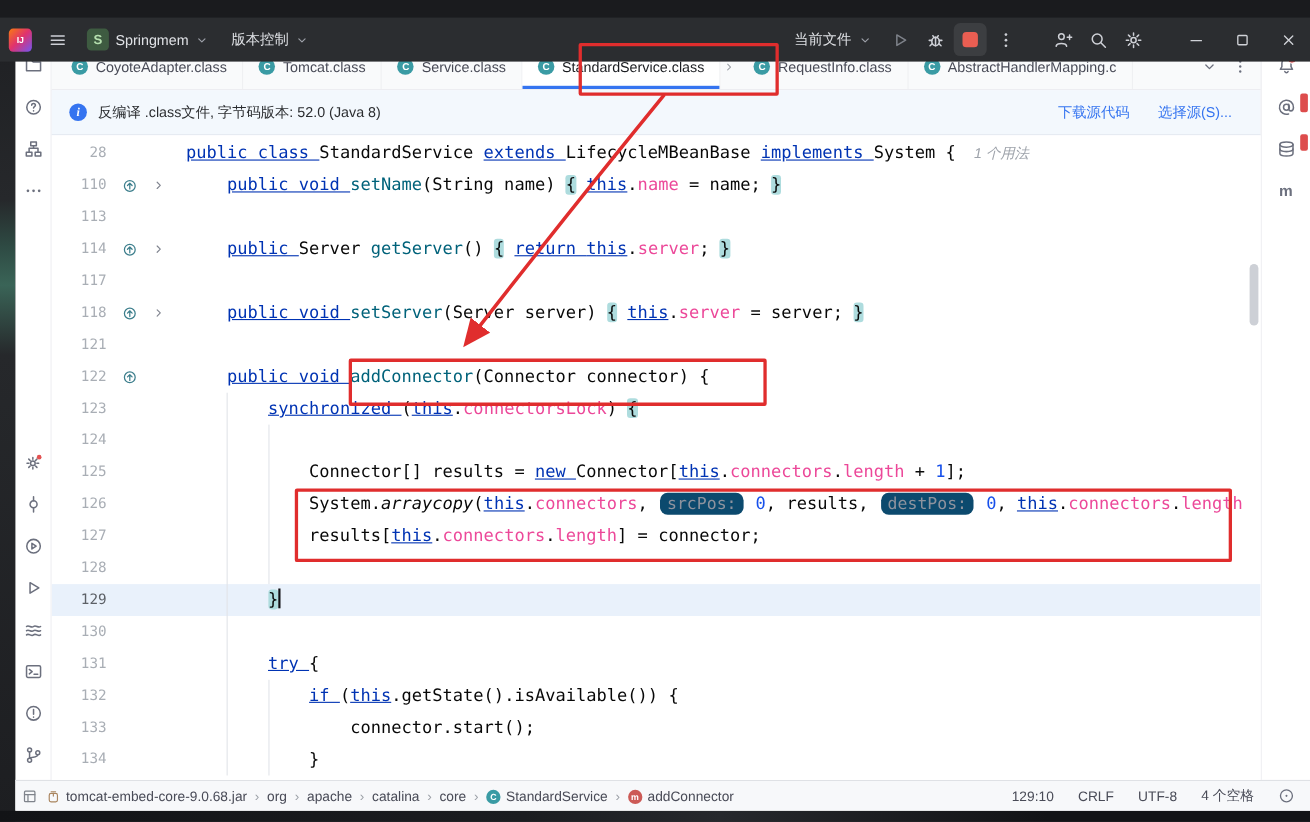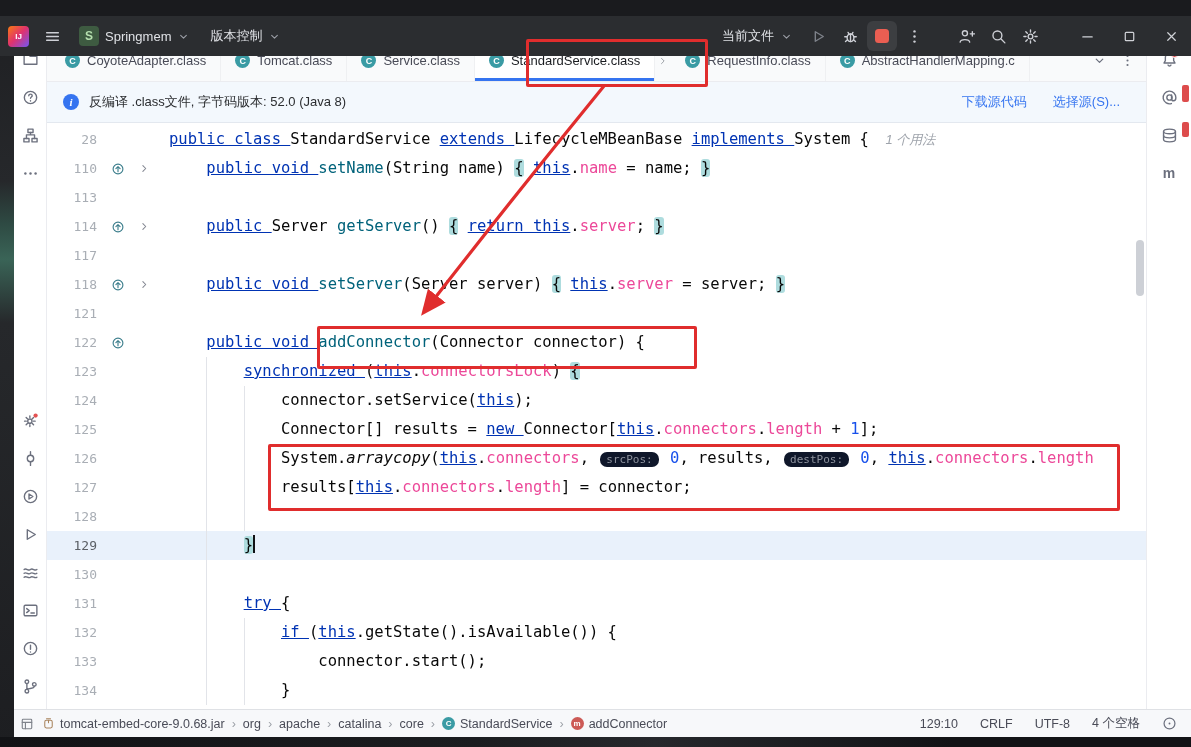--- a/index.html
+++ b/index.html
@@ -77,35 +77,35 @@
   .fold svg{width:13px;height:13px;}
   .code{padding-left:12px;font:15.5px/29px "DejaVu Sans Mono",monospace;white-space:pre;color:#080808;}
   .sg-d{color:#080808;}
   .sg-k{color:#0033B3;text-decoration:underline;}
   .sg-m{color:#00627A;}
   .sg-f{color:#ec4899;}
   .sg-n{color:#1750EB;}
   .sg-si{color:#080808;font-style:italic;}
   .sg-hb{background:#AEDCDE;border-radius:3px;color:#080808;}
   .sg-g{font:italic 13px "Liberation Sans",sans-serif;color:#9EA3AB;}
-  .sg-h{background:#0f172a;color:#8E939E;border-radius:7px;padding:1px 6px;margin:0 2px;font-size:11px;}
+  .sg-h{background:#0c4a6e;color:#8E939E;border-radius:7px;padding:1px 6px;margin:0 2px;font-size:15px;}
   .caret{display:inline-block;width:1.6px;height:18px;background:#101114;vertical-align:-3px;}
   .guide{position:absolute;width:1px;background:#E2E4E9;}
   .g1{left:159px;top:234px;height:348px;}
   .g2{left:197px;top:263px;height:145px;}
   .g3{left:197px;top:495px;height:87px;}
   .scroll-thumb{position:absolute;right:2px;top:117px;width:8px;height:56px;background:#CDD0D6;border-radius:4px;}
 
   
   .statusbar{height:27px;flex:none;display:flex;align-items:center;background:#F7F8FA;border-top:1px solid #DFE1E5;font-size:12.5px;color:#494B57;padding:0 10px 0 6px;}
   .sb-left{display:flex;align-items:center;gap:8px;min-width:0;}
   .sb-icon{display:flex;color:#7F838B;}
   .sb-icon svg{width:14px;height:14px;}
   .crumbs{display:flex;align-items:center;gap:7px;white-space:nowrap;}
-  .crumb{display:flex;align-items:flex-start;gap:5px;}
+  .crumb{display:flex;align-items:flex-end;gap:5px;}
   .crumb-sep{color:#9CA0A7;}
   .crumb-ic{display:flex;color:#A9845E;}
   .crumb-ic svg{width:13px;height:13px;}
   .sb-right{margin-left:auto;display:flex;align-items:center;gap:22px;padding-right:4px;}
   .sb-item{white-space:nowrap;}
   .sb-ind{display:flex;color:#6C707E;}
   .sb-ind svg{width:15px;height:15px;}
 
   
   .anno{position:absolute;inset:0;pointer-events:none;z-index:50;}
@@ -447,21 +447,20 @@
               <div class="line">
                 <span class="ln">123</span>
                 <span class="marker"></span>
                 <span class="fold"></span>
                 <span class="code"><span class="sg-d">        </span><span class="sg-k">synchronized </span><span class="sg-d">(</span><span class="sg-k">this</span><span class="sg-d">.</span><span class="sg-f">connectorsLock</span><span class="sg-d">) </span><span class="sg-hb">{</span></span>
               </div>
               <div class="line">
                 <span class="ln">124</span>
                 <span class="marker"></span>
                 <span class="fold"></span>
-                <span class="code"><span class="sg-d">            connector.setService(</span><span class="sg-k">this</span><span class="sg-d">);</span></span>
               </div>
               <div class="line">
                 <span class="ln">125</span>
                 <span class="marker"></span>
                 <span class="fold"></span>
                 <span class="code"><span class="sg-d">            Connector[] results = </span><span class="sg-k">new </span><span class="sg-d">Connector[</span><span class="sg-k">this</span><span class="sg-d">.</span><span class="sg-f">connectors</span><span class="sg-d">.</span><span class="sg-f">length</span><span class="sg-d"> + </span><span class="sg-n">1</span><span class="sg-d">];</span></span>
               </div>
               <div class="line">
                 <span class="ln">126</span>
                 <span class="marker"></span>

